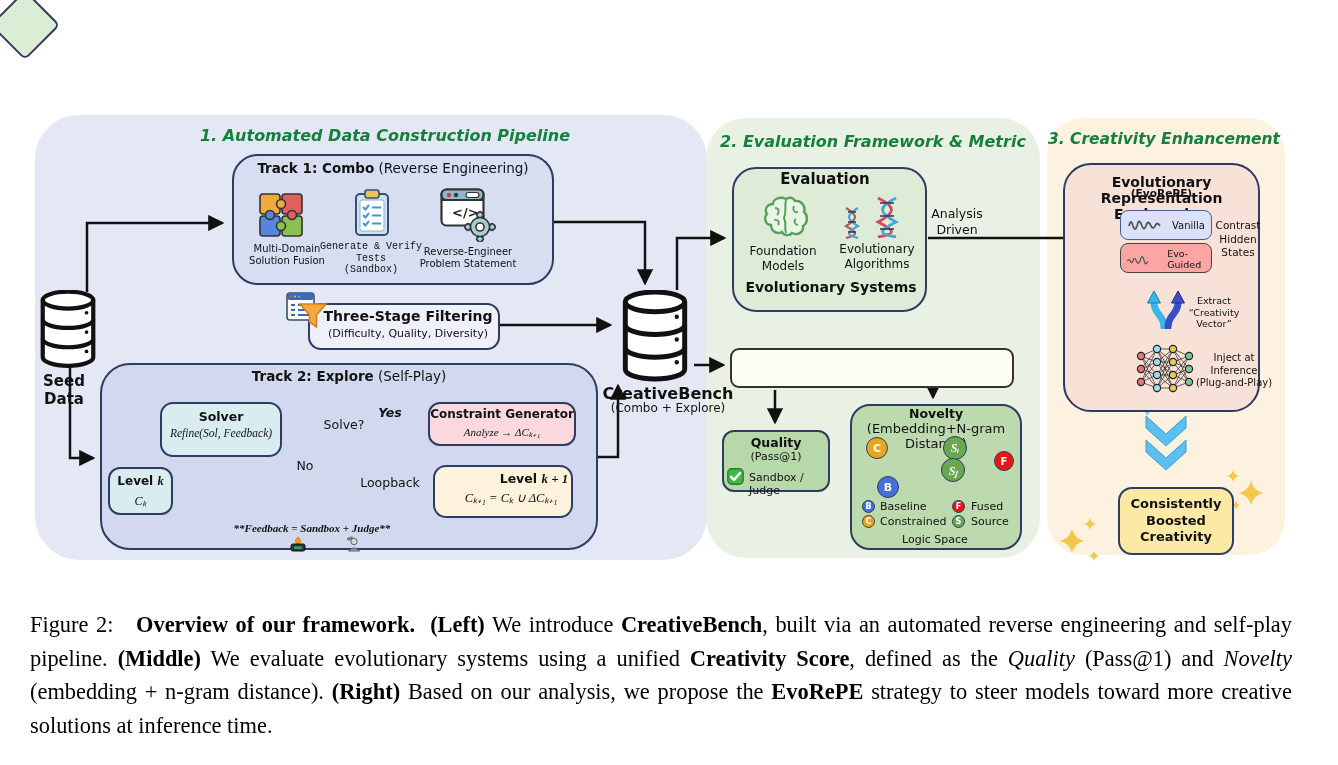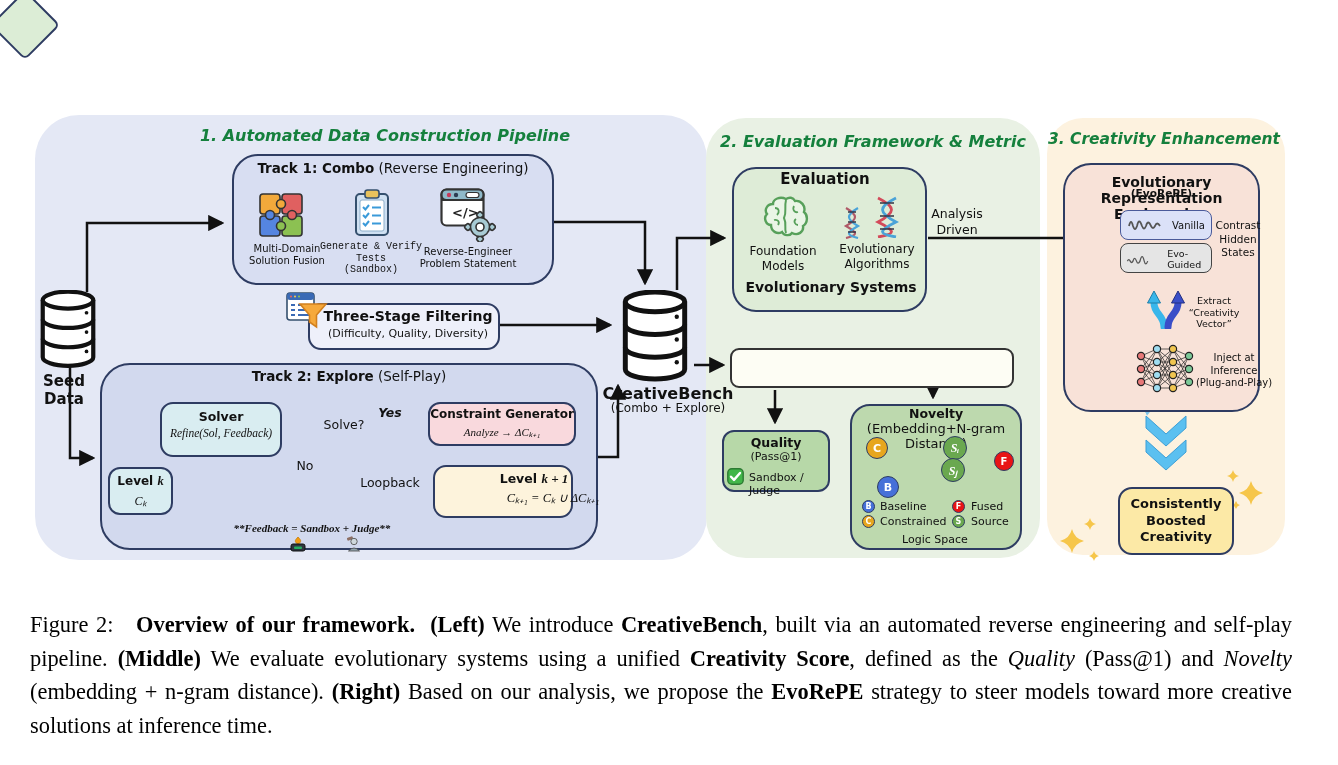--- a/index.html
+++ b/index.html
@@ -22,21 +22,21 @@
   .generator{left:428px;top:402px;width:148px;height:44px;background:#f9d9dd;border-radius:12px;}
   .levelnext{left:433px;top:465px;width:140px;height:53px;background:#fdf3dc;border-radius:13px;}
   .levelk{left:108px;top:467px;width:65px;height:48px;background:#d9edf1;border-radius:12px;}
   .evalbox{left:732px;top:167px;width:195px;height:145px;background:#deecd7;border-radius:24px;}
   .creativity{left:730px;top:348px;width:284px;height:40px;background:#fdfdf4;border:2px solid #333;border-radius:9px;}
   .quality{left:722px;top:430px;width:108px;height:62px;background:#b7d8a8;border-radius:12px;}
   .novelty{left:850px;top:404px;width:172px;height:146px;background:#bdd9ae;border-radius:20px;}
   .evorepe{left:1063px;top:163px;width:197px;height:249px;background:#f8e2d8;border-radius:28px;}
   .vanillabox{left:1120px;top:210px;width:92px;height:30px;background:#dbe1f8;border:1.5px solid #4a5a9a;border-radius:8px;
               display:flex;align-items:center;justify-content:space-between;padding:0 6px;box-sizing:border-box;}
-  .evobox{left:1120px;top:243px;width:92px;height:30px;background:#e5e5e5;border:1.5px solid #444;border-radius:8px;
+  .evobox{left:1120px;top:243px;width:92px;height:30px;background:#fca5a5;border:1.5px solid #444;border-radius:8px;
               display:flex;align-items:flex-end;justify-content:space-between;padding:2px 5px;box-sizing:border-box;gap:16px;}
   .boosted{left:1118px;top:487px;width:112px;height:64px;background:#fce9a6;border:2px solid #2e3c62;border-radius:14px;
            display:flex;align-items:center;justify-content:center;}
   .bt{font-weight:bold;}
   .math{font-family:"Liberation Serif",serif;font-style:italic;}
   .node{position:absolute;border-radius:50%;border:1.7px solid #2e3c62;color:#fff;display:flex;align-items:center;justify-content:center;font-weight:bold;box-sizing:border-box;}
   .badge{position:absolute;border-radius:50%;border:1.3px solid #2e3c62;color:#fff;display:flex;align-items:center;justify-content:center;font-weight:bold;width:13px;height:13px;font-size:8px;box-sizing:border-box;}
   .caption{position:absolute;left:30px;top:586px;width:1262px;font-family:"Liberation Serif",serif;
            font-size:22.4px;line-height:33.4px;text-align:justify;white-space:pre-wrap;color:#000;}
   .cap-b{font-weight:bold;} .cap-i{font-style:italic;}
@@ -231,21 +231,21 @@
   <div class="abs ctr" style="left:290px;top:458px;width:30px;font-size:12.5px;">No</div>
 
   <div class="box generator"></div>
   <div class="abs ctr bt" style="left:428px;top:407px;width:148px;font-size:12px;">Constraint Generator</div>
   <div class="abs ctr math" style="left:428px;top:424px;width:148px;font-size:11px;">Analyze → ΔCₖ₊₁</div>
 
   <div class="box levelnext"></div>
   <div class="abs ctr" style="left:452px;top:471px;width:148px;font-size:12.5px;padding-left:8px;">
     <span class="bt">Level </span><span class="bt math" style="font-size:13px">k + 1</span>
   </div>
-  <div class="abs ctr math" style="left:433px;top:489px;width:156px;font-size:12.5px;padding-left:42px;">Cₖ₊₁ = Cₖ ∪ ΔCₖ₊₁</div>
+  <div class="abs ctr math" style="left:433px;top:489px;width:156px;font-size:12.5px;">Cₖ₊₁ = Cₖ ∪ ΔCₖ₊₁</div>
 
   <div class="box levelk"></div>
   <div class="abs ctr" style="left:108px;top:474px;width:65px;font-size:12px;">
     <span class="bt">Level </span><span class="bt math" style="font-size:12.5px">k</span>
   </div>
   <div class="abs ctr math" style="left:108px;top:492px;width:65px;font-size:12px;">Cₖ</div>
 
   <div class="abs ctr" style="left:345px;top:475px;width:90px;font-size:12.5px;">Loopback</div>
 
   <div class="abs ctr math" style="left:222px;top:522px;width:180px;font-size:11px;font-weight:600;">**Feedback = Sandbox + Judge**</div>

